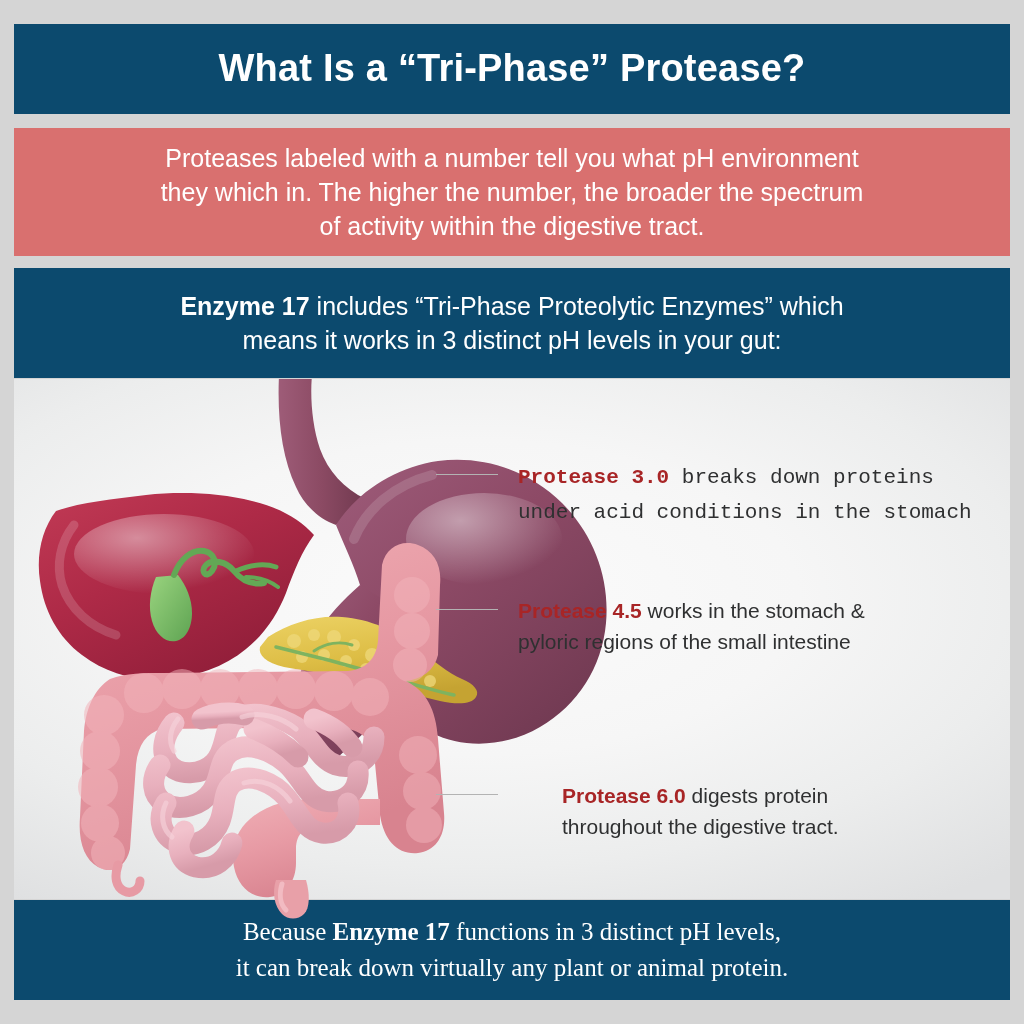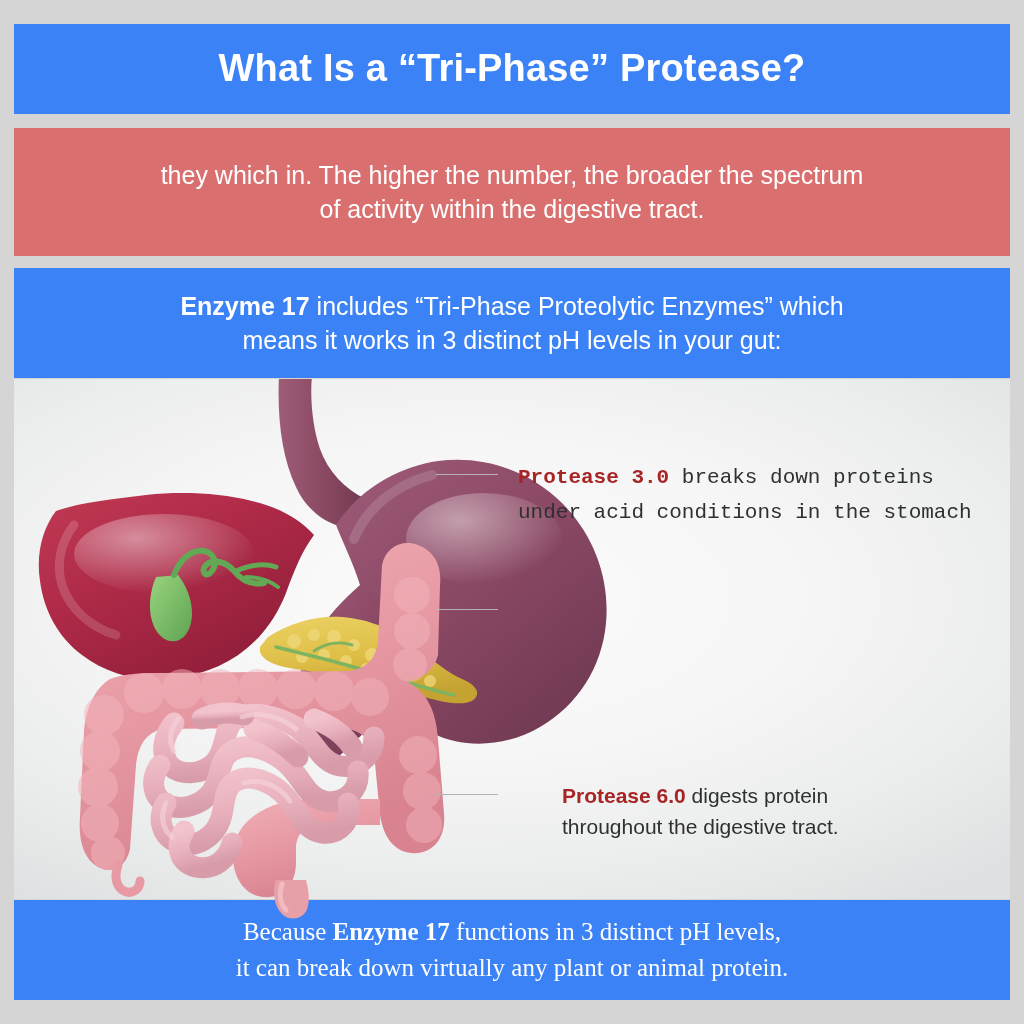--- a/index.html
+++ b/index.html
@@ -26,21 +26,21 @@
     left: 14px;
     width: 996px;
     box-sizing: border-box;
     color: #ffffff;
     text-align: center;
     display: flex;
     flex-direction: column;
     align-items: center;
     justify-content: center;
   }
-  .band-dark  { background: #3b82f6; }
+  .band-dark  { background: #0c4a6e; }
   .band-light { background: #d9706f; }
 
   #title-band {
     top: 24px;
     height: 90px;
   }
   #title-text {
     font-size: 38px;
     font-weight: 700;
     letter-spacing: 0.2px;
@@ -144,20 +144,21 @@
 </head>
 <body>
 
 <div id="page">
 
   <div class="band band-dark" id="title-band">
     <div id="title-text">What Is a “Tri-Phase” Protease?</div>
   </div>
 
   <div class="band band-light" id="intro-band">
+    <div class="line">Proteases labeled with a number tell you what pH environment</div>
     <div class="line">they which in. The higher the number, the broader the spectrum</div>
     <div class="line">of activity within the digestive tract.</div>
   </div>
 
   <div class="band band-dark" id="enzyme-band">
     <div class="line"><b>Enzyme 17</b><span> includes “Tri-Phase Proteolytic Enzymes” which</span></div>
     <div class="line">means it works in 3 distinct pH levels in your gut:</div>
   </div>
 
   <div id="stage">
@@ -338,20 +339,24 @@
   <div class="callout" id="callout-1">
     <div class="leader"></div>
     <div class="callout-text">
       <div class="ln"><span class="tag">Protease 3.0</span><span> breaks down proteins</span></div>
       <div class="ln">under acid conditions in the stomach</div>
     </div>
   </div>
 
   <div class="callout" id="callout-2">
     <div class="leader"></div>
+    <div class="callout-text">
+      <div class="ln"><span class="tag">Protease 4.5</span><span> works in the stomach &amp;</span></div>
+      <div class="ln">pyloric regions of the small intestine</div>
+    </div>
   </div>
 
   <div class="callout" id="callout-3">
     <div class="leader"></div>
     <div class="callout-text">
       <div class="ln"><span class="tag">Protease 6.0</span><span> digests protein</span></div>
       <div class="ln">throughout the digestive tract.</div>
     </div>
   </div>
 

